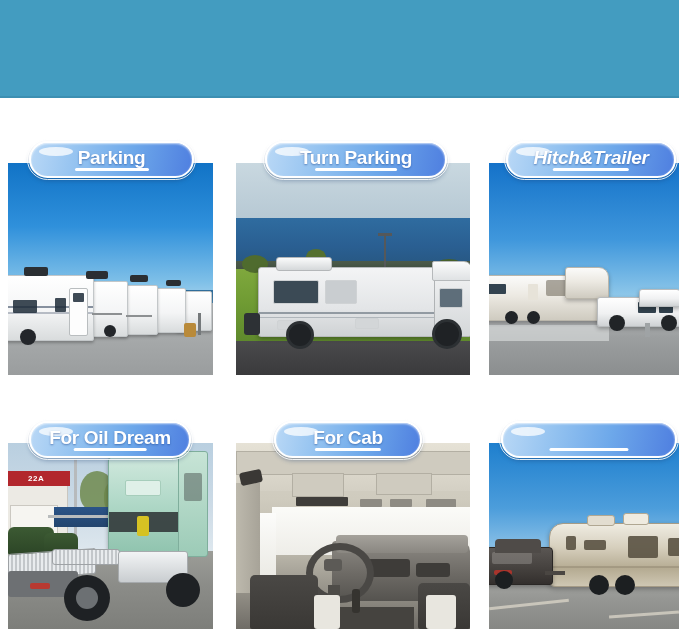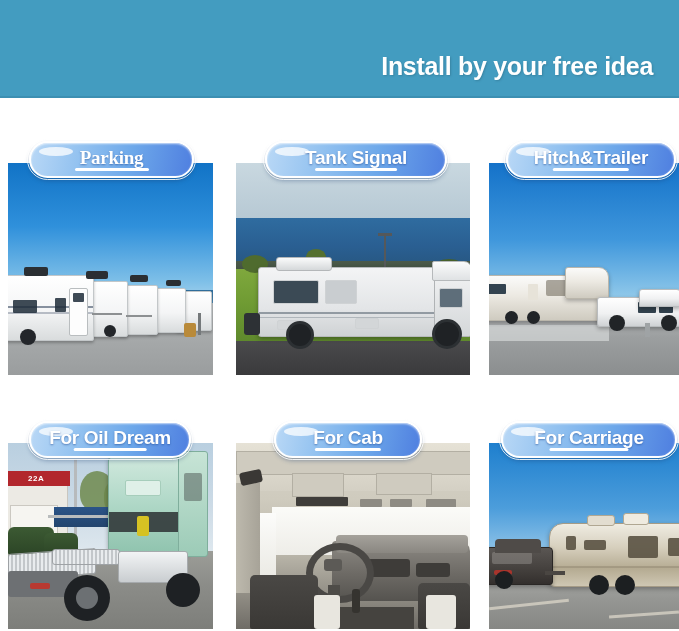--- a/index.html
+++ b/index.html
@@ -235,26 +235,25 @@
   .p6-suv { background:linear-gradient(180deg,#5a5653 0%,#46423f 55%,#332f2d 100%);
       border:1px solid #2a2725; border-radius:5px 4px 3px 3px;
       box-shadow:0 2px 4px rgba(0,0,0,0.3); }
   .p6-wheel { position:absolute; background:#1c1f21; border-radius:50%; }
   .p6-line { position:absolute; background:#d7d2c5; opacity:.8; }
 </style>
 </head>
 <body>
 
 <div class="header">
-  <div class="header-subtitle">Install by your free idea</div>
 </div>
 
 <div class="grid">
 
-  <div class="cell" style="left:8px; top:65px; width:205px; height:212px;font-family:Liberation Serif, serif;">
+  <div class="cell" style="left:8px; top:65px; width:205px; height:212px;">
     <div class="photo">
       <div class="obj p1-sky"></div>
       <div class="obj p1-sea"></div>
       <div class="obj p1-ground"></div>
 
       <div class="obj p1-trailer" style="left:168px; top:128px; width:34px; height:38px;"></div>
       <div class="obj p1-trailer" style="left:140px; top:125px; width:36px; height:43px;"></div>
       <div class="obj p1-trailer" style="left:110px; top:122px; width:38px; height:48px;"></div>
       <div class="obj p1-trailer" style="left:76px; top:118px; width:42px; height:54px;"></div>
       <div class="obj p1-trailer" style="left:-2px; top:112px; width:86px; height:64px;">
@@ -319,21 +318,21 @@
 
       <div class="obj" style="left:40px; top:94px; width:54px; height:12px; background:linear-gradient(180deg,#fafbfb,#d5d8da); border:1px solid #b4b7b9; border-radius:3px;"></div>
 
       <div class="p2-wheel" style="left:50px; top:158px; width:22px; height:22px;"></div>
       <div class="p2-wheel" style="left:196px; top:156px; width:24px; height:24px;"></div>
 
       <div class="obj" style="left:8px; top:150px; width:16px; height:22px; background:#2d3135; border-radius:3px;"></div>
     </div>
     <div class="badge" style="left:29px; top:-22px; width:182px;">
       <span class="badge-gloss"></span>
-      <span class="badge-label">Tank Signal</span>
+      <span class="badge-label">Turn Parking</span>
       <span class="badge-underline"></span>
     </div>
   </div>
 
   <div class="cell" style="left:489px; top:65px; width:190px; height:212px;">
     <div class="photo">
       <div class="obj p3-sky"></div>
       <div class="obj p3-sea"></div>
       <div class="obj p3-lot"></div>
       <div class="p3-pad" style="left:0; top:162px; width:120px; height:16px; opacity:.7;"></div>
@@ -350,21 +349,21 @@
       <div class="obj p3-truck" style="left:108px; top:134px; width:82px; height:28px;">
         <div class="p3-win" style="left:40px; top:4px; width:18px; height:11px;"></div>
         <div class="p3-win" style="left:61px; top:4px; width:14px; height:11px;"></div>
       </div>
       <div class="obj p3-truck" style="left:150px; top:126px; width:40px; height:16px; border-radius:3px 4px 0 0;"></div>
       <div class="p3-wheel" style="left:120px; top:152px; width:16px; height:16px;"></div>
       <div class="p3-wheel" style="left:172px; top:152px; width:16px; height:16px;"></div>
 
       <div class="obj" style="left:156px; top:160px; width:5px; height:14px; background:#9fa3a5;"></div>
     </div>
-    <div class="badge" style="left:17px; top:-22px; width:170px;">
+    <div class="badge" style="left:17px; top:-22px; width:170px;font-style:italic;">
       <span class="badge-gloss"></span>
       <span class="badge-label">Hitch&amp;Trailer</span>
       <span class="badge-underline"></span>
     </div>
   </div>
 
   <div class="cell" style="left:8px; top:345px; width:205px; height:186px;">
     <div class="photo">
       <div class="obj p4-sky"></div>
       <div class="obj p4-ground"></div>
@@ -482,18 +481,17 @@
 
       <div class="p6-wheel" style="left:6px; top:128px; width:18px; height:18px;"></div>
       <div class="p6-wheel" style="left:100px; top:132px; width:20px; height:20px;"></div>
       <div class="p6-wheel" style="left:126px; top:132px; width:20px; height:20px;"></div>
 
       <div class="p6-line" style="left:0; top:160px; width:80px; height:3px; transform:rotate(-6deg);"></div>
       <div class="p6-line" style="left:120px; top:170px; width:70px; height:3px; transform:rotate(-4deg);"></div>
     </div>
     <div class="badge" style="left:12px; top:-22px; width:176px;">
       <span class="badge-gloss"></span>
-      <span class="badge-label">For Carriage</span>
       <span class="badge-underline"></span>
     </div>
   </div>
 
 </div>
 
 </body></html>

